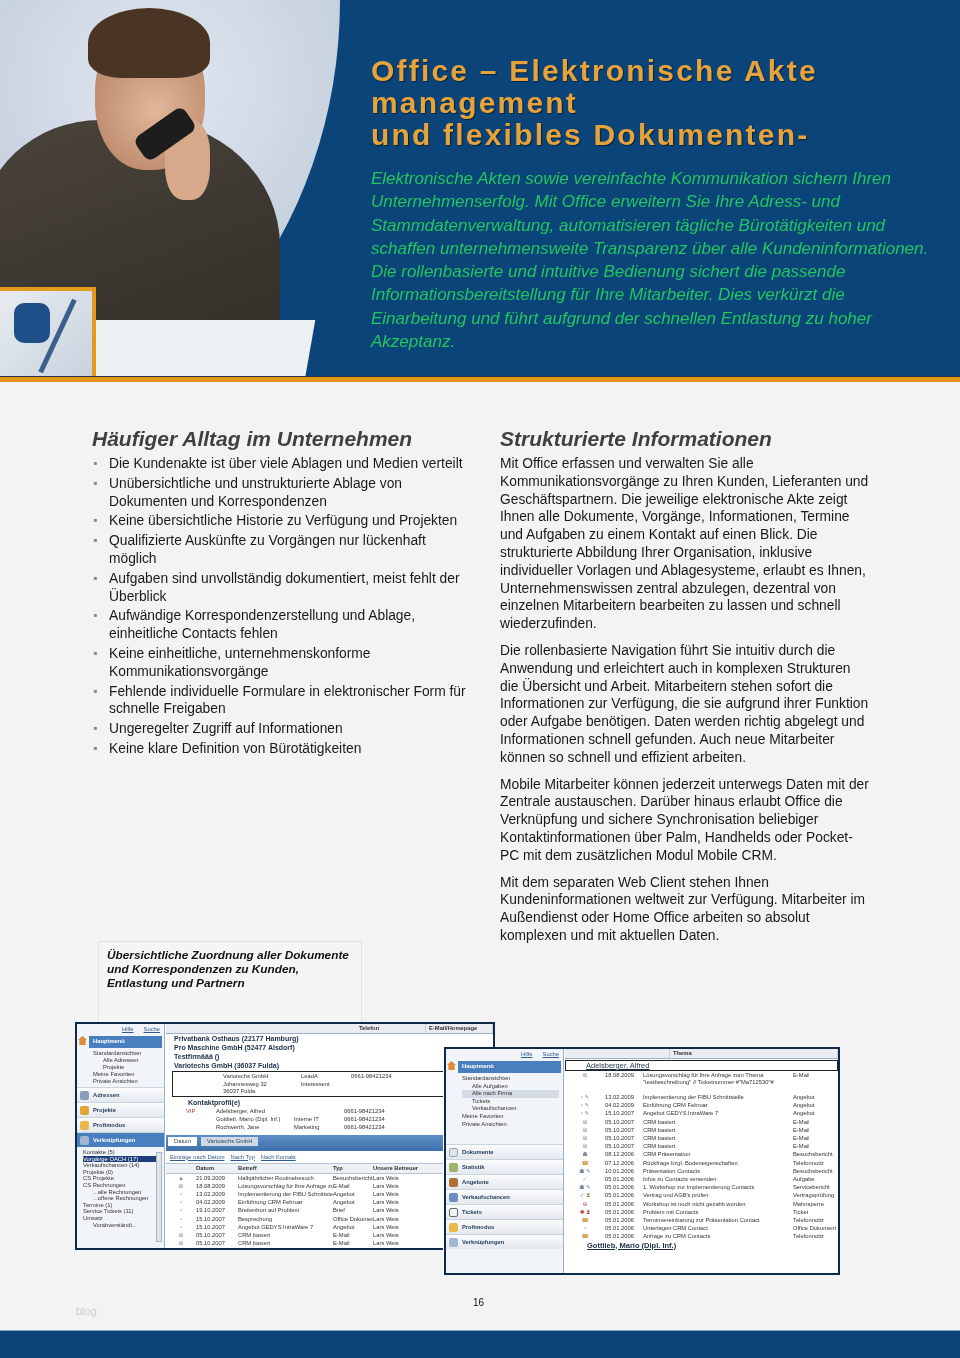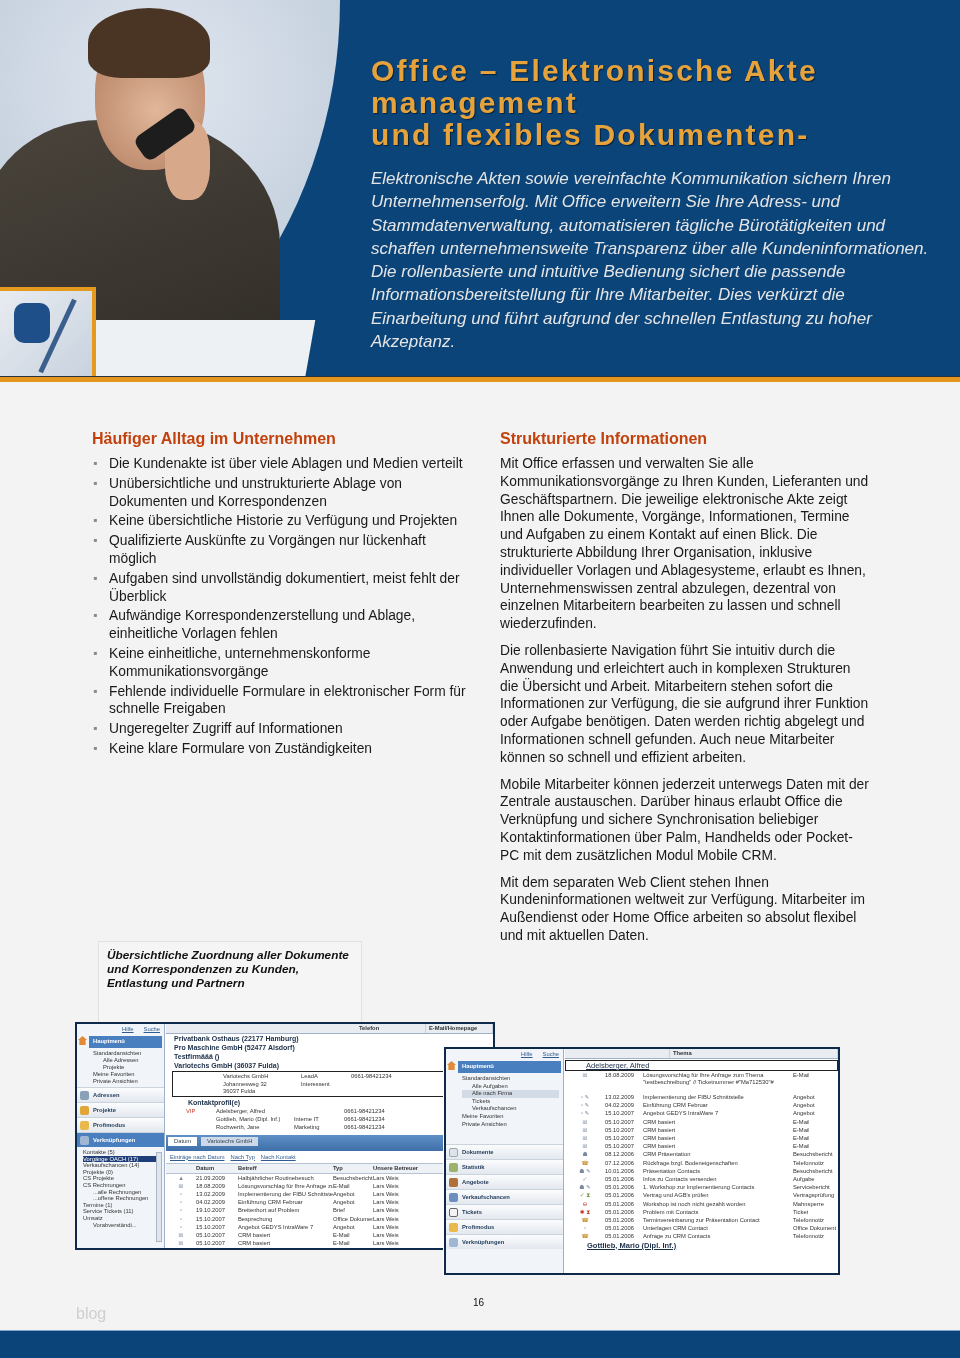--- a/index.html
+++ b/index.html
@@ -16,25 +16,25 @@
   .person .hair { position: absolute; left: 88px; top: 8px; width: 122px; height: 70px; border-radius: 55% 55% 30% 30%; background: #4a3424; }
   .person .phone { position: absolute; left: 135px; top: 120px; width: 60px; height: 28px; background: #1d1d1d; transform: rotate(-35deg); border-radius: 8px; }
   .person .hand { position: absolute; left: 165px; top: 120px; width: 45px; height: 80px; border-radius: 40%; background: #d7a88a; }
   .person .paper { position: absolute; left: 90px; top: 320px; width: 220px; height: 60px; background: #eef1f4; transform: skewX(-10deg); }
   .inset-photo { position: absolute; left: 0; top: 287px; width: 96px; height: 89px; border: 4px solid #e49a1f; border-left: none; border-bottom: none;
     background: linear-gradient(135deg, #e8ecf1, #c8d2de); overflow: hidden; }
   .inset-photo .ink { position: absolute; left: 14px; top: 12px; width: 36px; height: 40px; border-radius: 10px; background: #1e4f88; }
   .inset-photo .pen { position: absolute; left: 55px; top: 5px; width: 5px; height: 80px; background: #3a5f8c; transform: rotate(25deg); }
 
   .title { position: absolute; left: 371px; top: 55px; width: 560px; color: #e6a33c; font-weight: bold; font-size: 30px; line-height: 32px; letter-spacing: 2.2px; text-shadow: 1px 1px 1px rgba(0,0,0,0.5); }
-  .intro { position: absolute; left: 371px; top: 167px; width: 560px; color: #e5e5e5; font-style: italic; font-size: 17px; line-height: 23.3px; }
+  .intro { position: absolute; left: 371px; top: 167px; width: 560px; color: #22c55e; font-style: italic; font-size: 17px; line-height: 23.3px; }
   .orange-rule { position: absolute; left: 0; top: 376px; width: 960px; height: 6px; background: #e3951e; border-top: 1px solid #2a3340; }
 
   
-  .col-heading { position: absolute; font-size: 16px; color: #c2410c; line-height: 24px; }
+  .col-heading { position: absolute; font-size: 21px; color: #404040; line-height: 24px; font-style: italic; }
   .left-col { position: absolute; left: 92px; top: 427px; width: 380px; }
   .right-col { position: absolute; left: 500px; top: 427px; width: 370px; }
   .bullets { list-style: none; margin-top: 4px; padding-left: 0; }
   .bullets li { position: relative; padding-left: 17px; font-size: 13.8px; line-height: 17.8px; margin-bottom: 2px; }
   .bullets li .dot { position: absolute; left: 1px; top: 0; color: #8a8a8a; font-size: 12px; }
   .para { font-size: 13.8px; line-height: 17.8px; margin-bottom: 9px; }
   .right-col .para:first-of-type { margin-top: 4px; }
 
   
   .callout { position: absolute; left: 98px; top: 941px; width: 264px; height: 83px; background: #f5f5f5; border: 1px solid #e1e1e1; }
@@ -69,21 +69,21 @@
   .tabstrip { height: 16px; background: linear-gradient(#5f8fc7, #3e6fa8); margin-top: 3px; display: flex; gap: 4px; padding: 2px; }
   .tabstrip span { background: #cdd9e8; padding: 1px 6px; color: #345; height: 9px; }
   .tabstrip span.on { background: #fff; }
   .links { padding: 3px 4px; color: #305b8f; text-decoration: underline; display: flex; gap: 6px; }
   .list-head { display: flex; background: #eef1f5; border-top: 1px solid #b7c3d2; border-bottom: 1px solid #b7c3d2; font-weight: bold; line-height: 9px; }
   .icon-cell { width: 20px; color: #7b8aa0; text-align: center; }
   .scrollbar { position: absolute; right: 2px; width: 6px; background: #dfe5ec; border: 1px solid #aab6c5; }
 
   
   .page-num { position: absolute; left: 473px; top: 1297px; font-size: 10px; color: #111; }
-  .footer-mark { position: absolute; left: 40px; top: 1305px; font-size: 16px; color: #cfcfcf; padding-left: 36px; }
+  .footer-mark { position: absolute; left: 40px; top: 1305px; font-size: 11px; color: #cfcfcf; padding-left: 36px; }
   .footer-bar { position: absolute; left: 0; top: 1330px; width: 960px; height: 28px; background: #0b4479; border-top: 1px solid #7fa5cc; }
 </style>
 </head>
 <body>
 
 <div class="header">
   <div class="photo-area"></div>
   <div class="person">
     <div class="torso"></div>
       <div class="head"></div>
@@ -106,34 +106,34 @@
 <div class="orange-rule"></div>
 
 <div class="left-col">
   <h2 class="col-heading" style="position:static">Häufiger Alltag im Unternehmen</h2>
   <ul class="bullets">
     <li><span class="dot">▪</span><span>Die Kundenakte ist über viele Ablagen und Medien verteilt</span></li>
     <li><span class="dot">▪</span><span>Unübersichtliche und unstrukturierte Ablage von Dokumenten und Korrespondenzen</span></li>
     <li><span class="dot">▪</span><span>Keine übersichtliche Historie zu Verfügung und Projekten</span></li>
     <li><span class="dot">▪</span><span>Qualifizierte Auskünfte zu Vorgängen nur lückenhaft möglich</span></li>
     <li><span class="dot">▪</span><span>Aufgaben sind unvollständig dokumentiert, meist fehlt der Überblick</span></li>
-    <li><span class="dot">▪</span><span>Aufwändige Korrespondenzerstellung und Ablage, einheitliche Vorlagen fehlen</span></li>
+    <li><span class="dot">▪</span><span>Aufwändige Korrespondenzerstellung und Ablage, einheitliche Contacts fehlen</span></li>
     <li><span class="dot">▪</span><span>Keine einheitliche, unternehmenskonforme Kommunikationsvorgänge</span></li>
     <li><span class="dot">▪</span><span>Fehlende individuelle Formulare in elektronischer Form für schnelle Freigaben</span></li>
     <li><span class="dot">▪</span><span>Ungeregelter Zugriff auf Informationen</span></li>
-    <li><span class="dot">▪</span><span>Keine klare Formulare von Zuständigkeiten</span></li>
+    <li><span class="dot">▪</span><span>Keine klare Definition von Bürotätigkeiten</span></li>
   </ul>
 </div>
 
 <div class="right-col">
   <h2 class="col-heading" style="position:static">Strukturierte Informationen</h2>
   <p class="para">Mit Office erfassen und verwalten Sie alle Kommunikationsvorgänge zu Ihren Kunden, Lieferanten und Geschäftspartnern. Die jeweilige elektronische Akte zeigt Ihnen alle Dokumente, Vorgänge, Informationen, Termine und Aufgaben zu einem Kontakt auf einen Blick. Die strukturierte Abbildung Ihrer Organisation, inklusive individueller Vorlagen und Ablagesysteme, erlaubt es Ihnen, Unternehmenswissen zentral abzulegen, dezentral von einzelnen Mitarbeitern bearbeiten zu lassen und schnell wiederzufinden.</p>
   <p class="para">Die rollenbasierte Navigation führt Sie intuitiv durch die Anwendung und erleichtert auch in komplexen Strukturen die Übersicht und Arbeit. Mitarbeitern stehen sofort die Informationen zur Verfügung, die sie aufgrund ihrer Funktion oder Aufgabe benötigen. Daten werden richtig abgelegt und Informationen schnell gefunden. Auch neue Mitarbeiter können so schnell und effizient arbeiten.</p>
   <p class="para">Mobile Mitarbeiter können jederzeit unterwegs Daten mit der Zentrale austauschen. Darüber hinaus erlaubt Office die Verknüpfung und sichere Synchronisation beliebiger Kontaktinformationen über Palm, Handhelds oder Pocket-PC mit dem zusätzlichen Modul Mobile CRM.</p>
-  <p class="para">Mit dem separaten Web Client stehen Ihnen Kundeninformationen weltweit zur Verfügung. Mitarbeiter im Außendienst oder Home Office arbeiten so absolut flexibel und mit aktuellen Daten.</p>
+  <p class="para">Mit dem separaten Web Client stehen Ihnen Kundeninformationen weltweit zur Verfügung. Mitarbeiter im Außendienst oder Home Office arbeiten so absolut komplexen und mit aktuellen Daten.</p>
 </div>
 
 <div class="callout">
   <div class="callout-body">Übersichtliche Zuordnung aller Dokumente und Korrespondenzen zu Kunden, Entlastung und Partnern</div>
 </div>
 
 <div class="shot shot1">
   <div class="sidebar">
     <div class="sb-top">
       <span>Hilfe</span>

